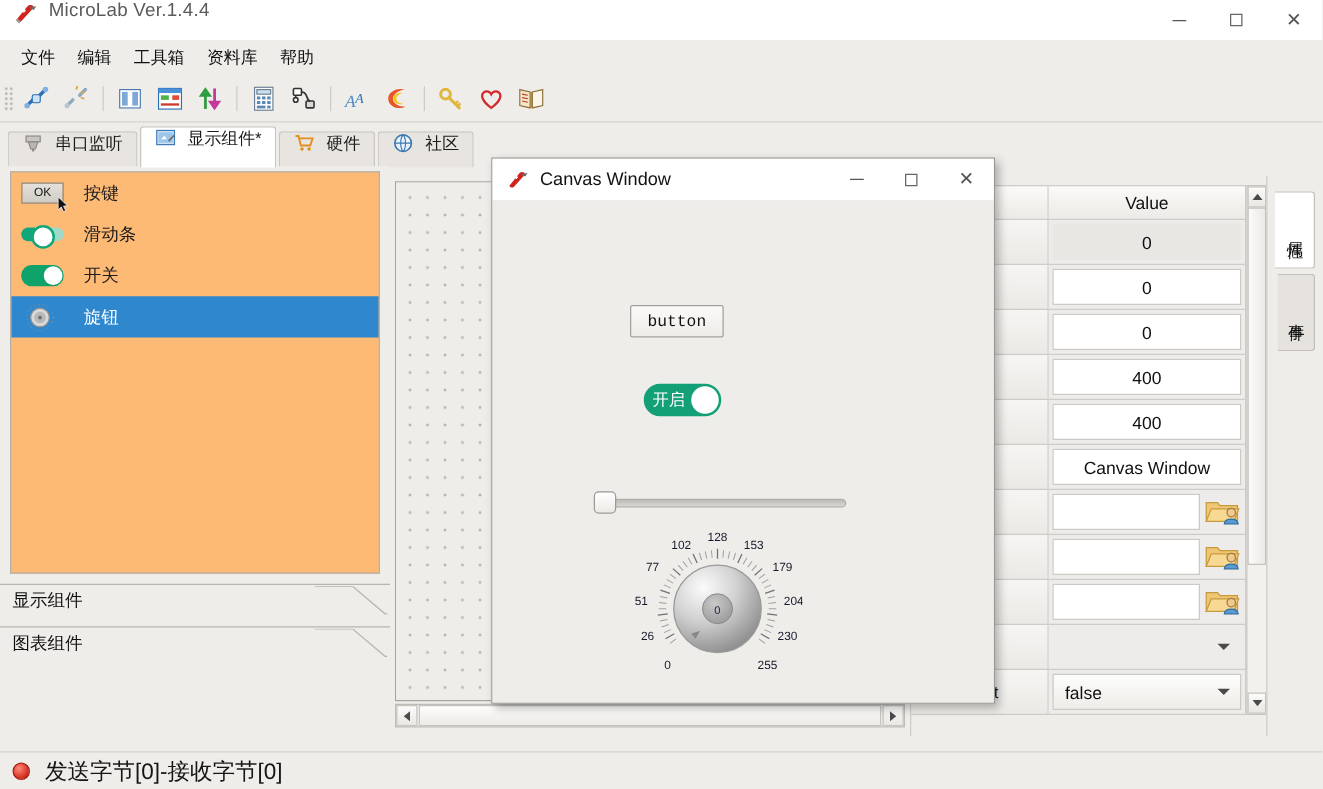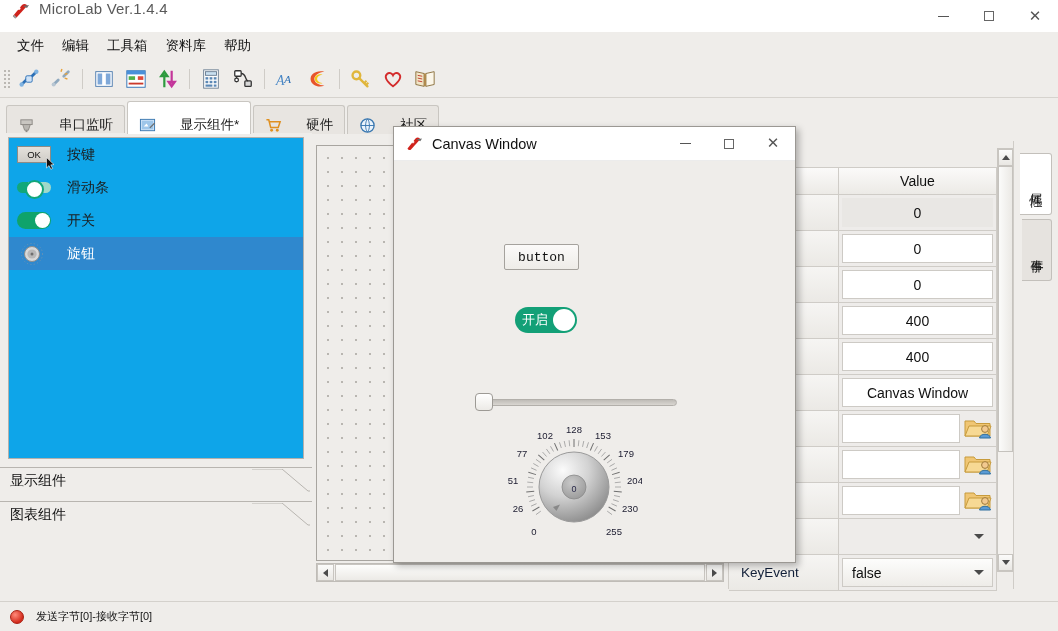--- a/index.html
+++ b/index.html
@@ -47,21 +47,21 @@
   .tb-btn{ width:30px; height:30px; display:flex; align-items:center; justify-content:center;
            margin:0 1px; border-radius:2px; }
   .tb-sep{ width:1px; height:20px; background:#cfccc7; margin:0 5px; }
 
   
   #tabstrip{
     position:absolute; left:0; top:99px; width:1058px; height:34px;
     background:#efedea; display:flex; align-items:flex-end; padding-left:6px;
   }
   .tab{
-    height:29px; display:flex; align-items:flex-end; gap:24px;
+    height:29px; display:flex; align-items:flex-start; gap:9px;
     padding:0 11px; margin-right:2px;
     background:#e8e5e1; border:1px solid #c9c6c1; border-bottom:none;
     border-radius:3px 3px 0 0; font-size:13.5px; color:#1b1b1b;
     position:relative; top:1px;
   }
   .tab.active{ background:#ffffff; height:33px; border-color:#c9c6c1; z-index:3; }
   .tab .tico{ width:17px; height:17px; flex:none; display:block; }
 
   
   #leftpanel{
@@ -71,21 +71,21 @@
   .acc-head{
     position:relative; height:26px; display:flex; align-items:center;
     padding-left:10px; font-size:14px; color:#111;
     border-top:1px solid #b8b5b0;
   }
   .acc-head .swoosh{
     position:absolute; right:2px; bottom:0; width:58px; height:24px;
     pointer-events:none;
   }
   #comp-list{
-    margin:4px 8px 0 8px; height:322px; background:#0ea5e9;
+    margin:4px 8px 0 8px; height:322px; background:#fdba74;
     border:1px solid #b3b0ab; overflow:hidden;
   }
   .comp-row{ height:33px; display:flex; align-items:center; padding-left:8px; gap:12px; }
   .comp-row.sel{ background:#2f88ce; color:#fff; }
   .comp-ico{ width:38px; height:24px; flex:none; display:flex; align-items:center; }
   .comp-lbl{ font-size:14px; }
 
   
   .ok-btn{
     width:34px; height:17px; background:linear-gradient(#e4e1dc,#cfccc6);
@@ -127,21 +127,21 @@
          background:linear-gradient(#fbfbfa,#e9e7e3); border:1px solid #c8c5c0; }
   .sthumb{ flex:1; height:17px; margin:0 1px;
     background:linear-gradient(#fdfdfc,#eceae6); border:1px solid #c8c5c0; }
   .tri{ width:0; height:0; }
 
   
   #rightpanel{
     position:absolute; left:728px; top:141px; width:285px; height:448px;
     background:#efedea; border-left:1px solid #cfccc7;
   }
-  #proptable{ position:absolute; left:0; top:7px; width:268px;margin-top:19px; }
+  #proptable{ position:absolute; left:0; top:7px; width:268px; }
   .prow{ display:flex; height:36px; align-items:stretch; }
   .prow.header{ height:28px; }
   .pattr{
     width:110px; display:flex; align-items:center; justify-content:flex-start;
     padding-left:12px; font-size:13.5px;
     background:linear-gradient(#f6f5f3,#ebe9e5); border:1px solid #cfccc7;
     border-top:none; border-left:none; color:#13213a;
   }
   .prow.header .pattr, .prow.header .pval{
     background:linear-gradient(#fbfaf9,#eceae6); justify-content:center;
@@ -189,21 +189,21 @@
 
   
   #statusbar{
     position:absolute; left:0; bottom:0; width:1058px; height:30px;
     background:#efedea; border-top:1px solid #d4d1cc;
     display:flex; align-items:center; padding-left:10px; gap:12px;
   }
   #status-dot{ width:14px; height:14px; border-radius:50%;
     background:radial-gradient(circle at 35% 32%, #ff8a7a, #d32b1c 70%);
     border:1px solid #a81f12; }
-  #status-text{ font-size:11px; color:#151515; }
+  #status-text{ font-size:18px; color:#151515; }
 
   
   #dialog{
     position:absolute; left:393px; top:126px; width:403px; height:437px;
     background:#efedea; border:1px solid #9b9893;
     box-shadow:3px 3px 7px rgba(0,0,0,.28);
     z-index:50;
   }
   #dlg-title{ height:34px; background:#fff; display:flex; align-items:center;
     border-bottom:1px solid #ececec; }

